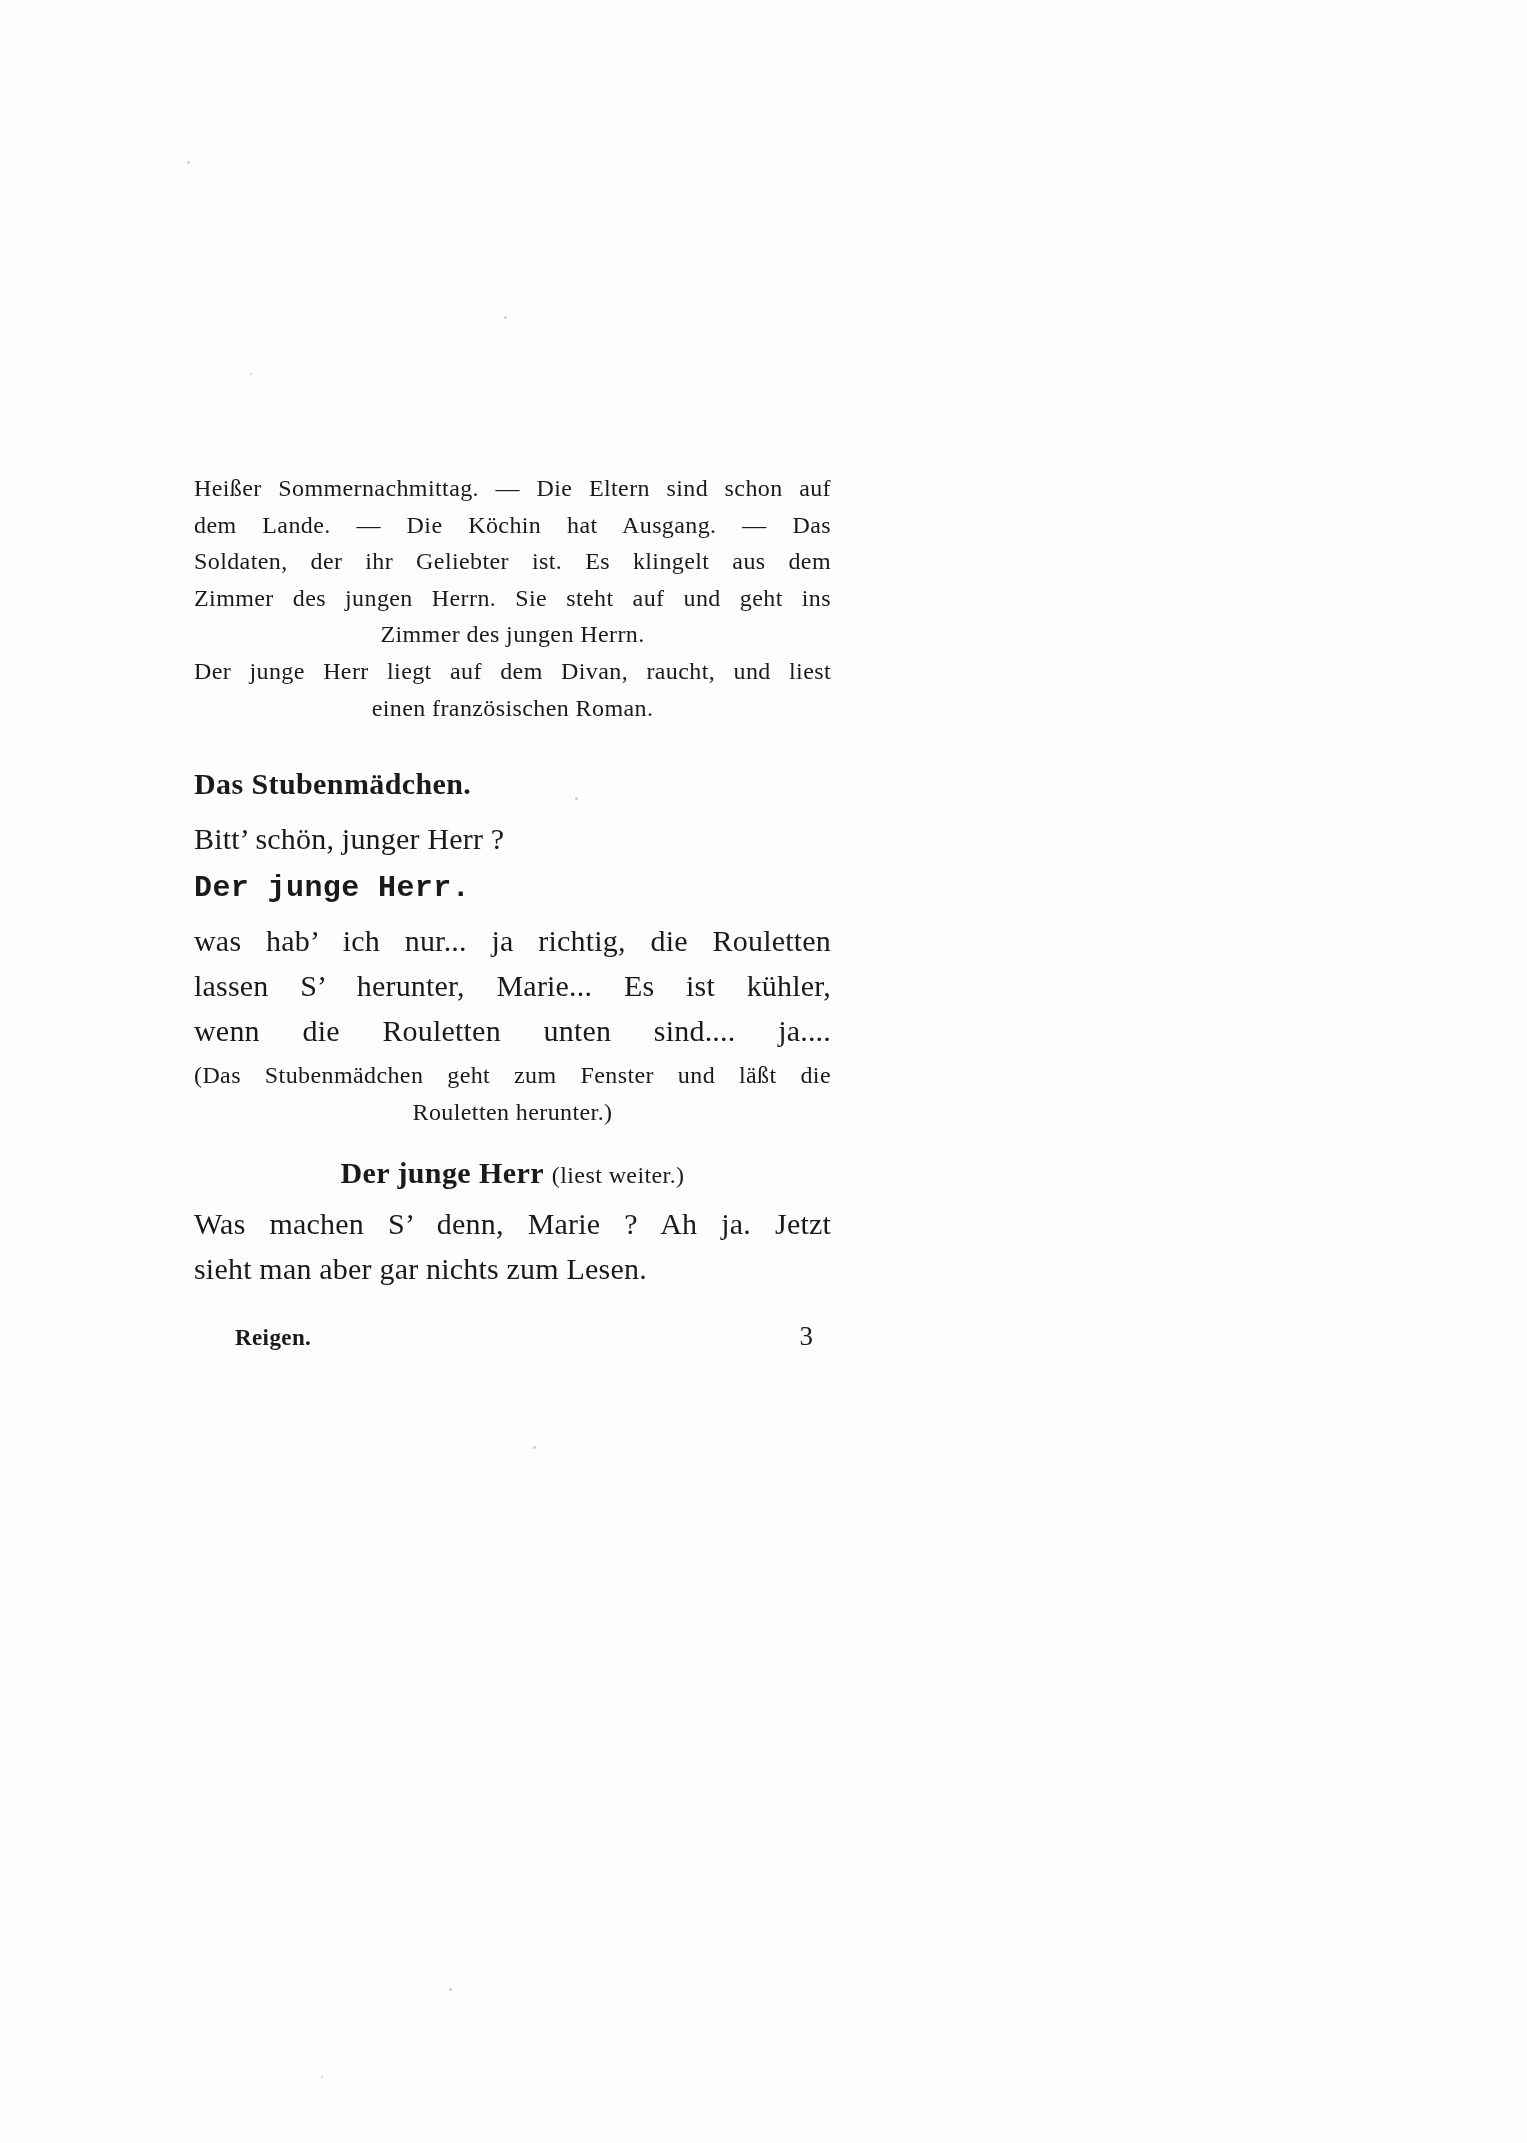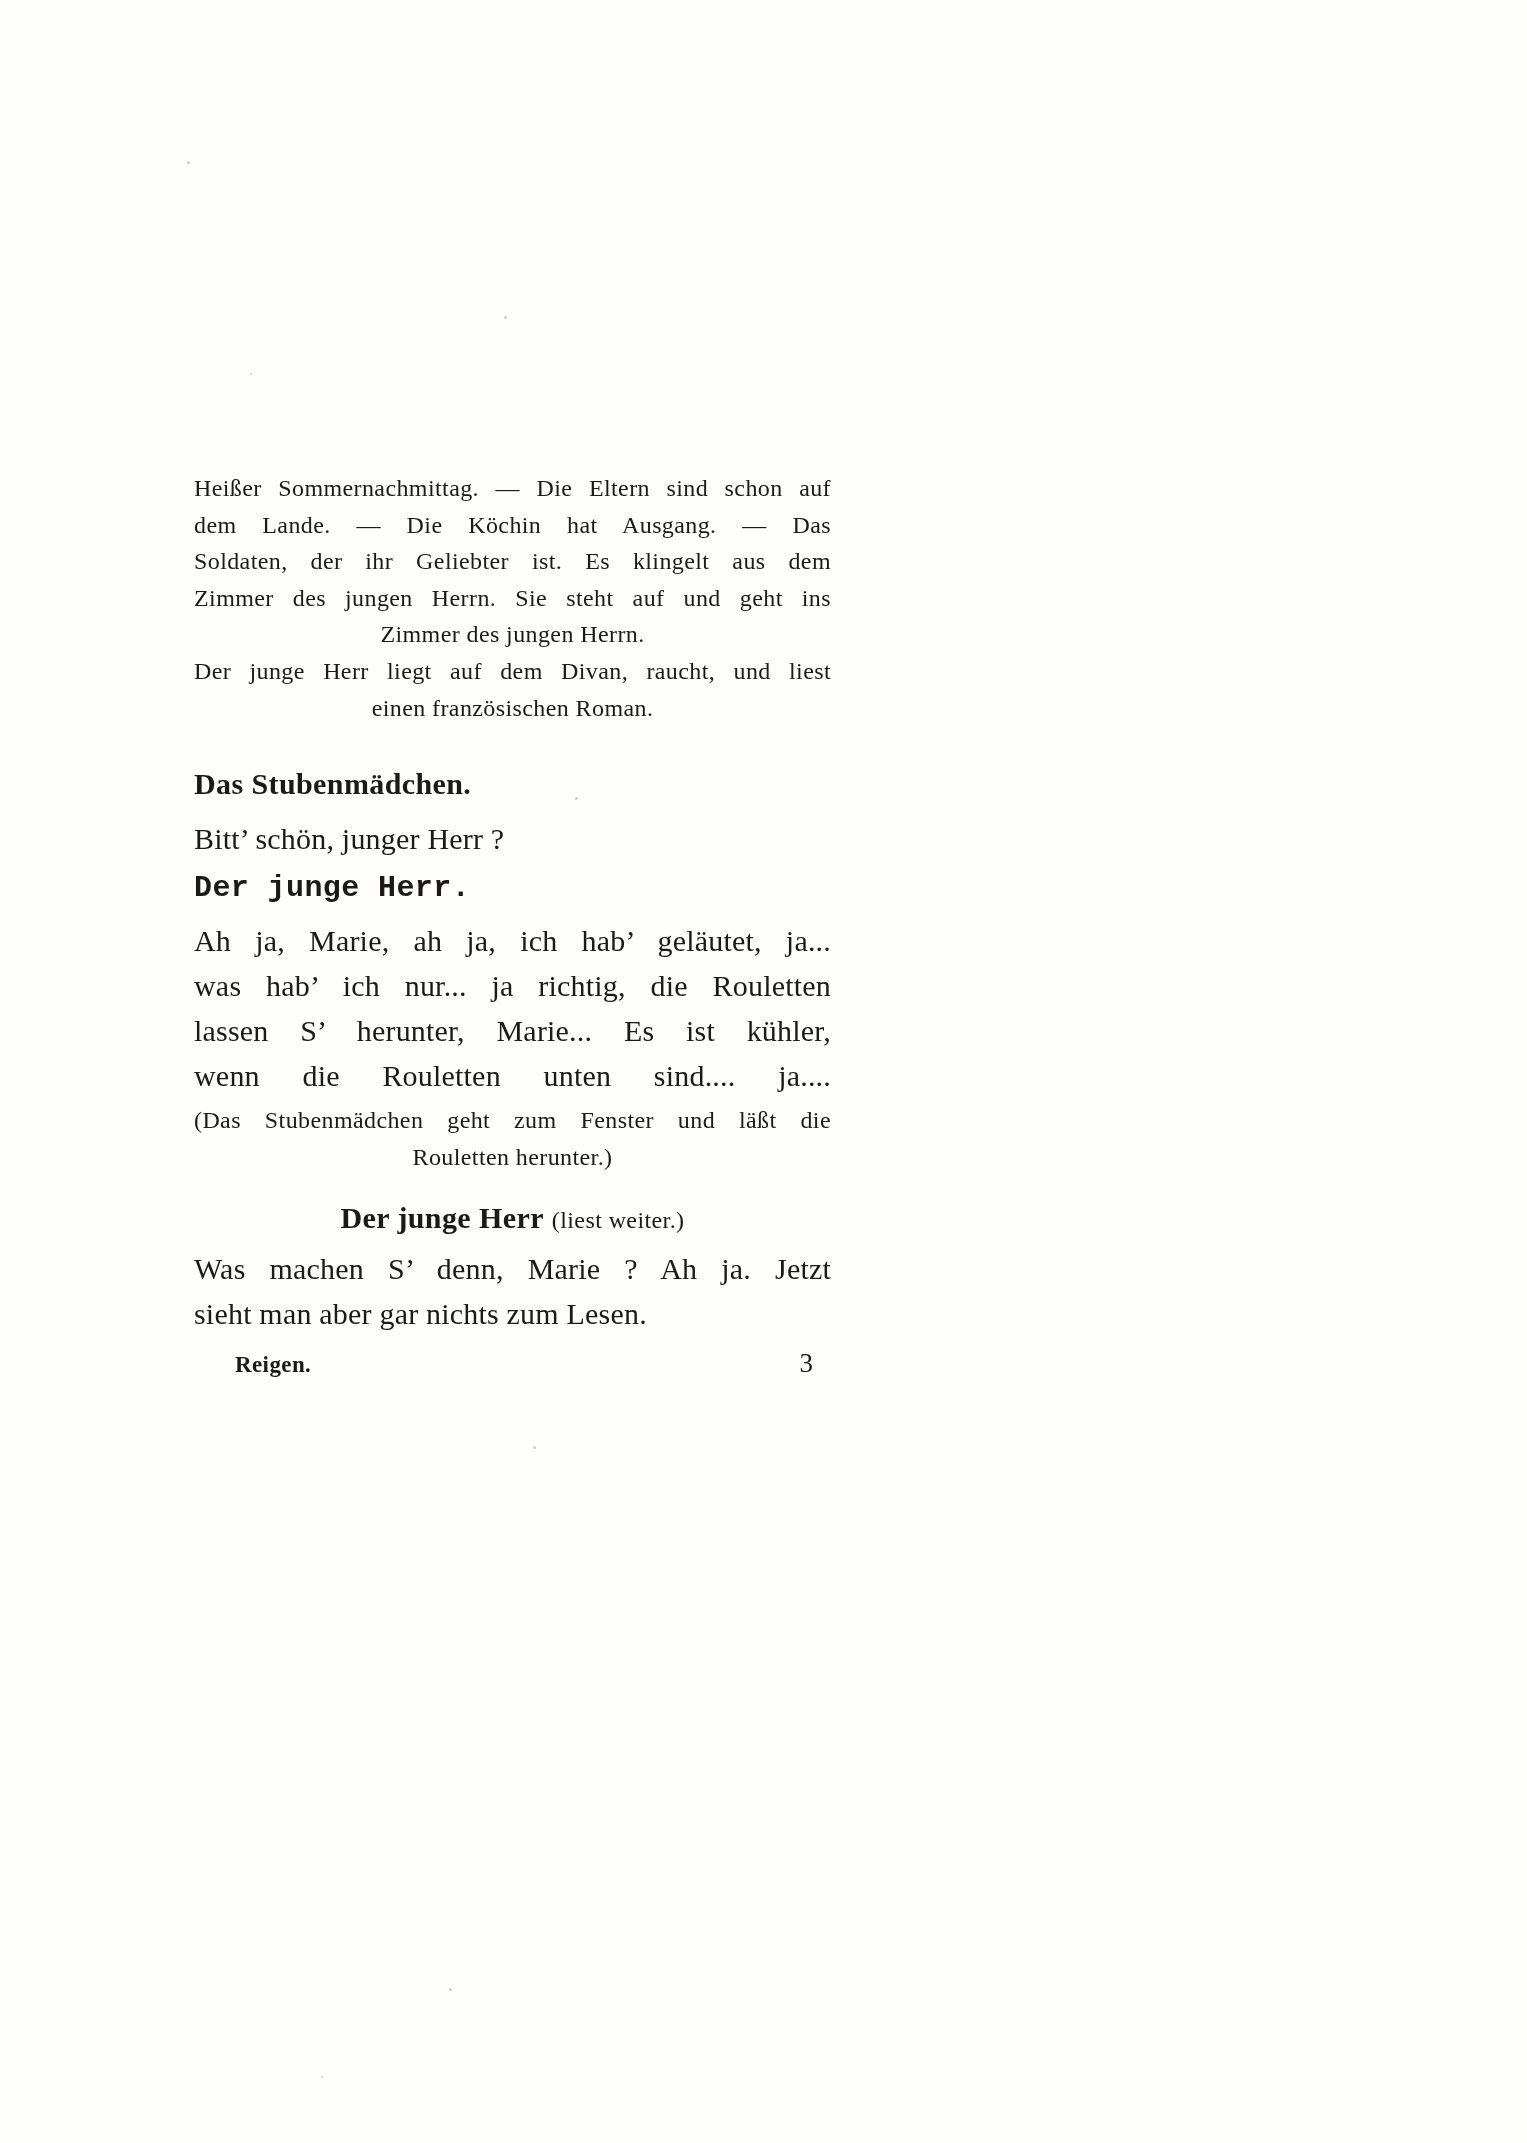--- a/index.html
+++ b/index.html
@@ -59,21 +59,21 @@
   .note-line {
     font-size: 24px;
     line-height: 37px;
     letter-spacing: 0.4px;
     font-weight: 500;
   }
 
   .footer {
     position: absolute;
     left: 205px;
-    top: 1348px;
+    top: 1321px;
     width: 620px;
     display: flex;
     justify-content: space-between;
     align-items: baseline;
   }
   .footer .running-title {
     font-size: 23px;
     font-weight: bold;
     letter-spacing: 0.4px;
     margin-left: 30px;
@@ -108,21 +108,20 @@
       <div class="sd-line center">einen französischen Roman.</div>
     </div>
 
     <div class="speaker speaker-1">Das Stubenmädchen.</div>
 
     <div class="dlg-line maid-line left">Bitt’ schön, junger Herr ?</div>
 
     <div class="speaker speaker-2">Der junge Herr.</div>
 
     <div class="dlg-block-1">
-      <div class="dlg-line justify">Ah ja, Marie, ah ja, ich hab’ geläutet, ja...</div>
       <div class="dlg-line justify">was hab’ ich nur... ja richtig, die Rouletten</div>
       <div class="dlg-line justify">lassen S’ herunter, Marie... Es ist kühler,</div>
       <div class="dlg-line justify">wenn die Rouletten unten sind.... ja....</div>
     </div>
 
     <div class="note-block">
       <div class="note-line justify">(Das Stubenmädchen geht zum Fenster und läßt die</div>
       <div class="note-line center">Rouletten herunter.)</div>
     </div>
 

